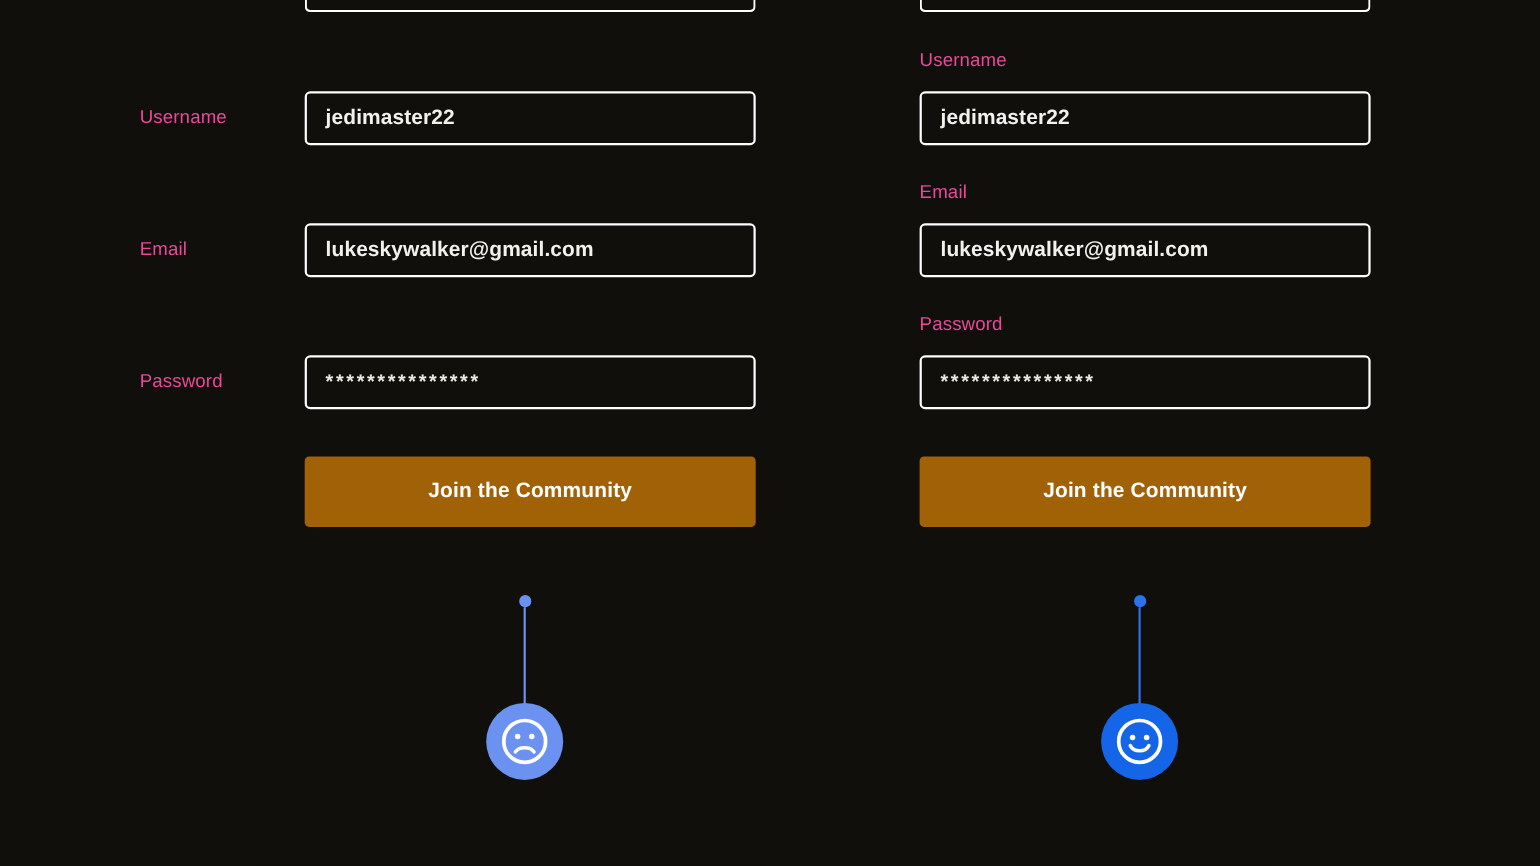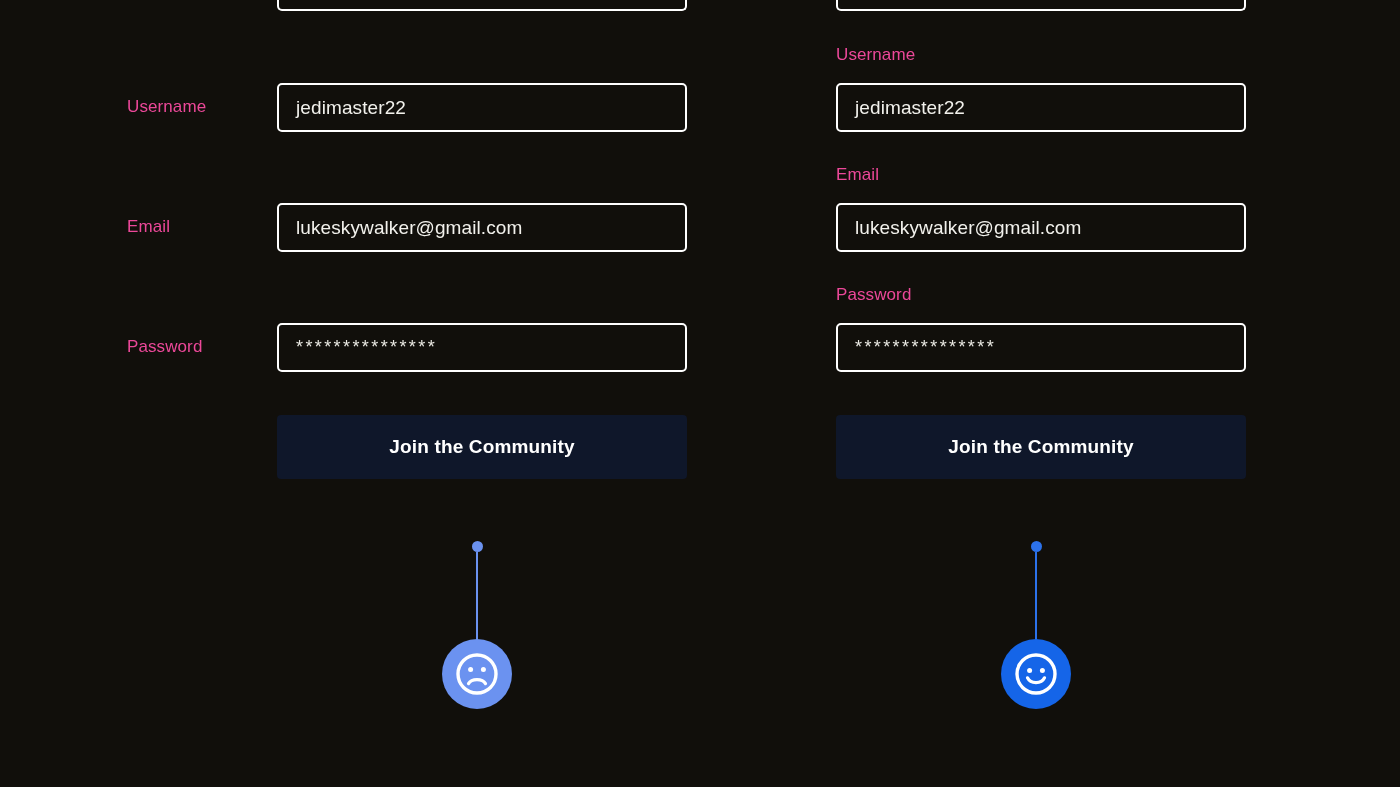--- a/index.html
+++ b/index.html
@@ -36,33 +36,33 @@
     border: 2px solid #FFFFFF;
     border-radius: 5px;
     background: transparent;
     display: flex;
     align-items: center;
     padding-left: 17px;
   }
   .input-value {
     color: #F2F1EC;
     font-size: 19px;
-    font-weight: 400;
+    font-weight: 700;
     letter-spacing: .1px;
     white-space: nowrap;
   }
   .input-value.masked {
     font-size: 18px;
     letter-spacing: 2.4px;
     color: #E9E8E2;
   }
 
   .cta-button {
     box-sizing: border-box;
-    background: #0f172a;
+    background: #a16207;
     border: none;
     border-radius: 4px;
     color: #FFFFFF;
     font-family: "Liberation Sans", sans-serif;
     font-size: 19px;
     font-weight: 700;
     letter-spacing: .15px;
     display: flex;
     align-items: center;
     justify-content: center;

